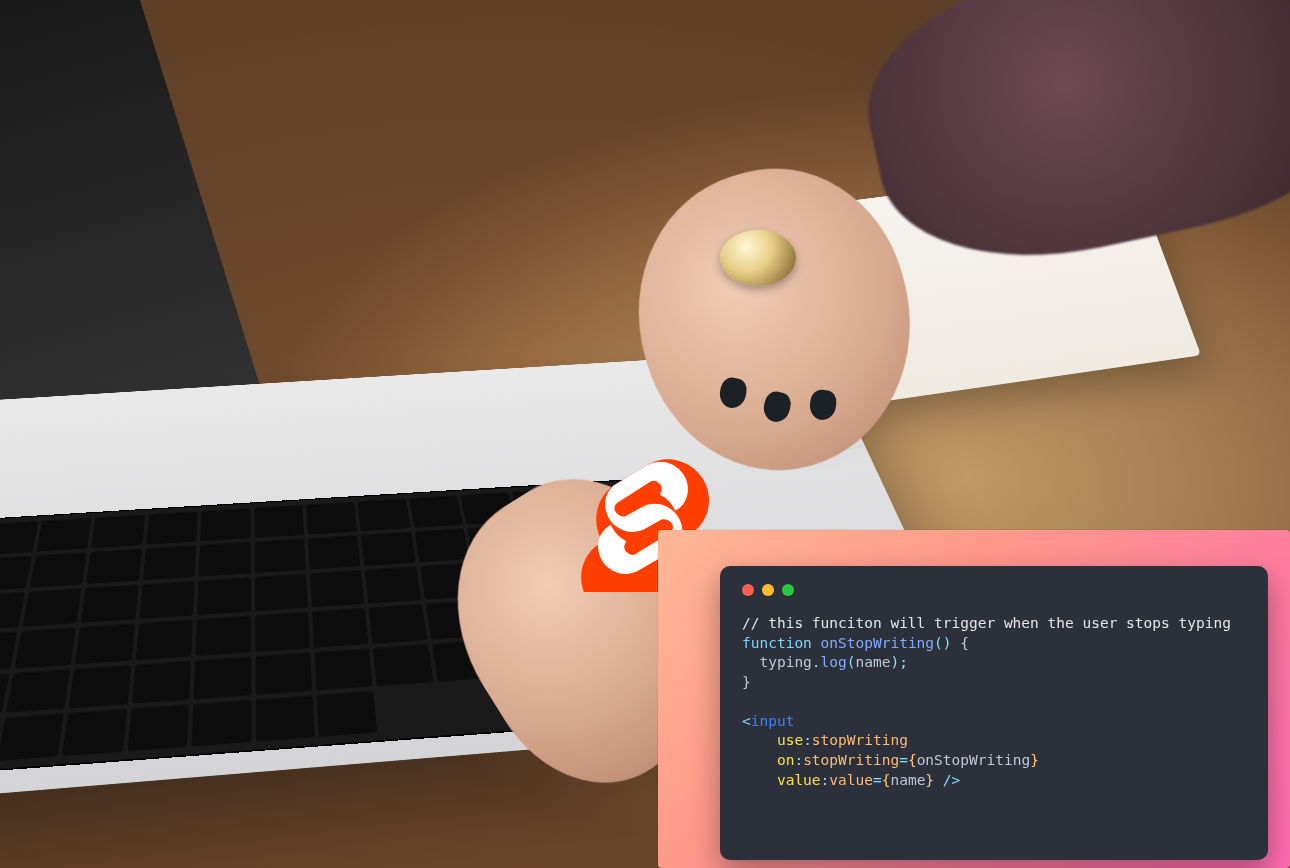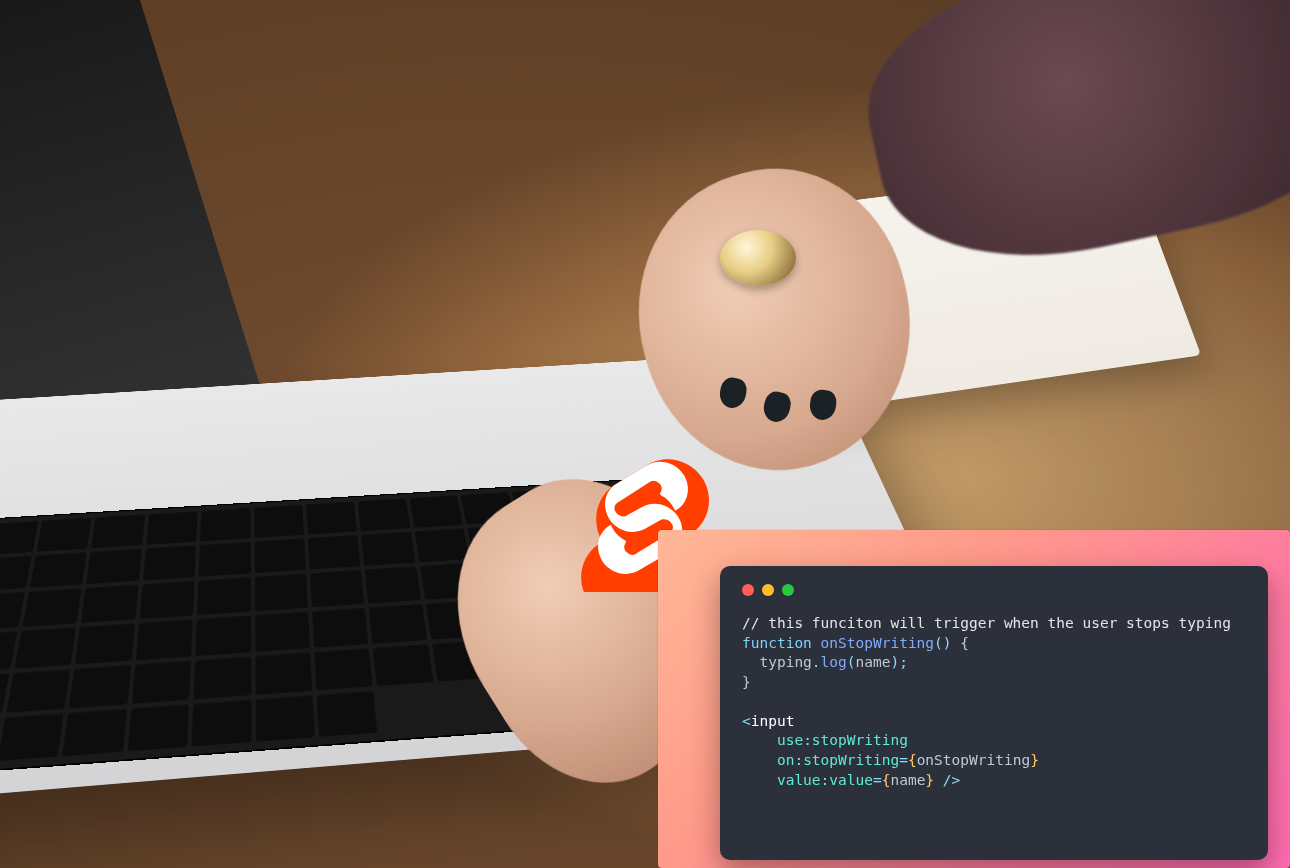--- a/index.html
+++ b/index.html
@@ -103,23 +103,23 @@
   .dot.red{background:#ff5f56;}
   .dot.yellow{background:#ffbd2e;}
   .dot.green{background:#27c93f;}
 
   pre.code{margin:0;font-size:14.5px;line-height:1.35;white-space:pre;font-family:ui-monospace,Menlo,Consolas,monospace;}
   .c-comment{color:#e5e5e5;}
   .c-keyword{color:#7dd3fc;}
   .c-func{color:#82aaff;}
   .c-plain{color:#bfc7d5;}
   .c-punct{color:#89ddff;}
-  .c-tag{color:#ffffff;}
-  .c-attr{color:#5eead4;}
-  .c-attr2{color:#5eead4;}
+  .c-tag{color:#3b82f6;}
+  .c-attr{color:#fde047;}
+  .c-attr2{color:#fdba74;}
   .c-yellow{color:#ffcb6b;}
 </style>
 </head>
 <body>
 
 <div class="stage">
 
   <div class="photo-bg"></div>
   <div class="screen-edge"></div>
   <div class="laptop-base"></div>

